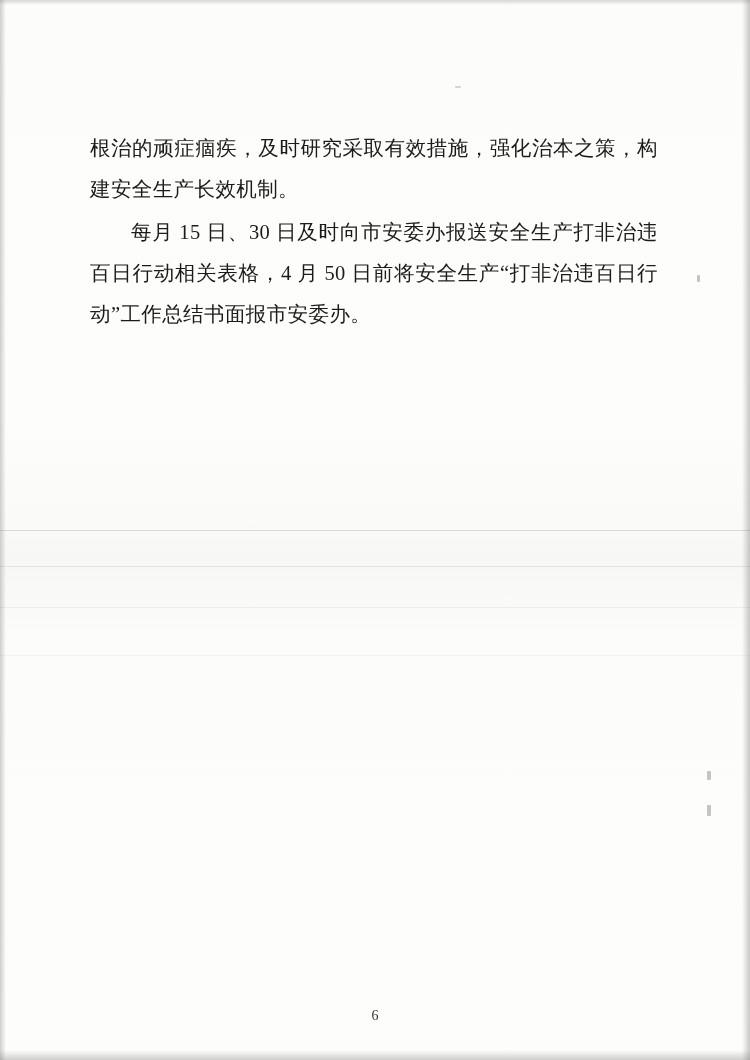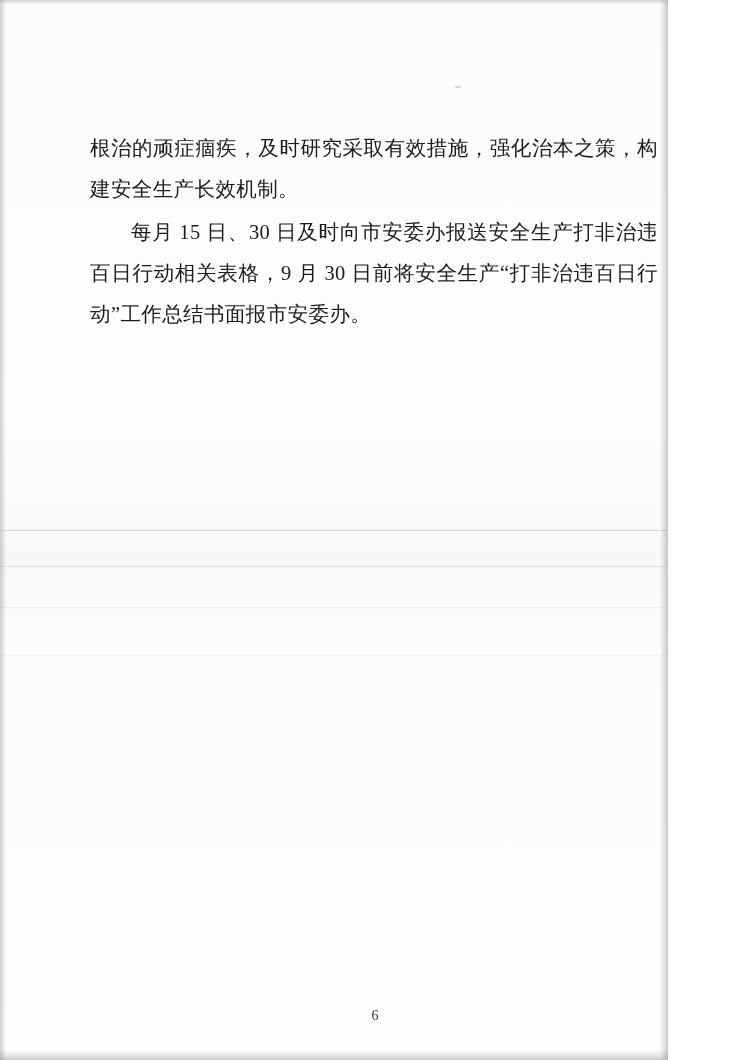--- a/index.html
+++ b/index.html
@@ -9,21 +9,21 @@
   body {
     width: 750px;
     height: 1060px;
     background: #ffffff;
     font-family: "Liberation Serif", serif;
     overflow: hidden;
   }
 
   .page {
     position: relative;
-    width: 668px;
+    width: 750px;
     height: 1060px;
     background: #fdfdfc;
     box-sizing: border-box;
     overflow: hidden;
   }
 
   
   .scan-tint {
     position: absolute;
     left: 0;
@@ -143,18 +143,18 @@
   <div class="edge-right"></div>
   <div class="edge-bottom"></div>
 
   <div class="speck s4"></div>
   <div class="speck s1"></div>
   <div class="speck s2"></div>
   <div class="speck s3"></div>
 
   <div class="doc-body">
     <p class="para">根治的顽症痼疾，及时研究采取有效措施，强化治本之策，构建安全生产长效机制。</p>
-    <p class="para indent">每月 15 日、30 日及时向市安委办报送安全生产打非治违百日行动相关表格，9 月 30 日前将安全生产“打非治违百日行动”工作总结书面报市安委办。</p>
+    <p class="para indent">每月 15 日、30 日及时向市安委办报送安全生产打非治违百日行动相关表格，4 月 50 日前将安全生产“打非治违百日行动”工作总结书面报市安委办。</p>
   </div>
 
   <div class="page-number">6</div>
 
 </div>
 
 </body></html>

